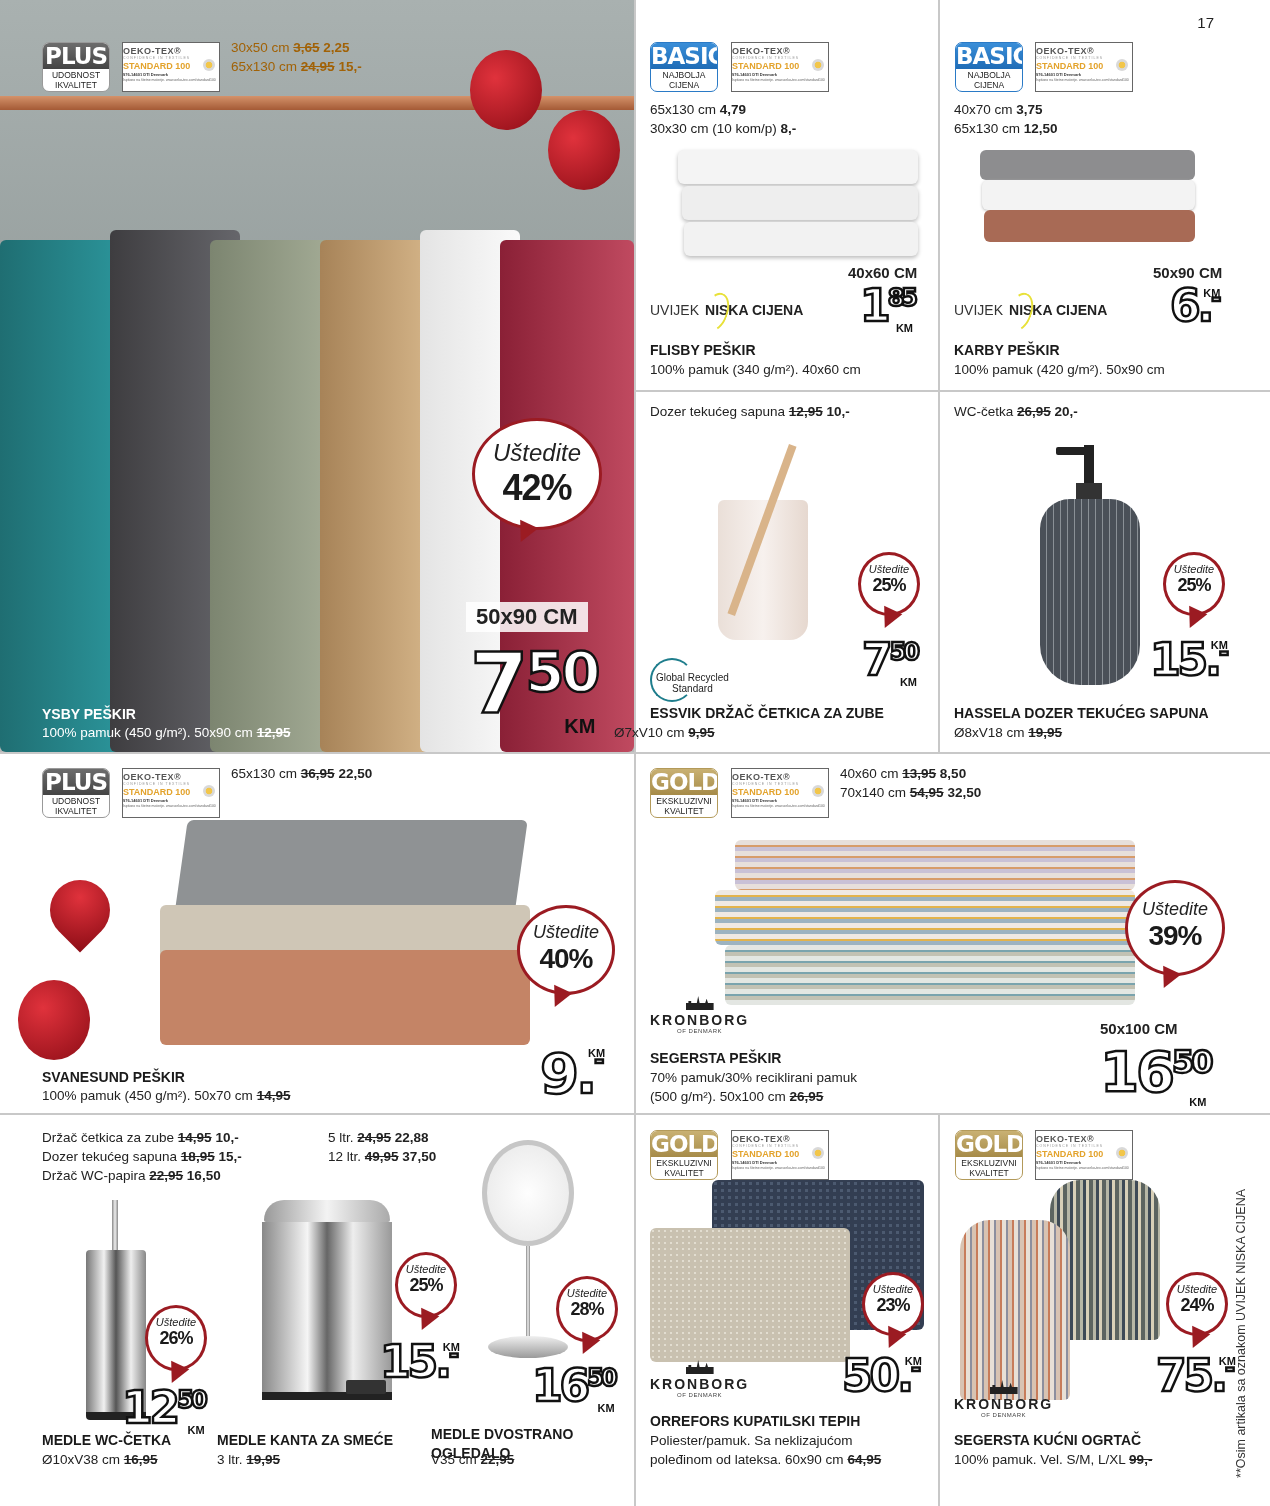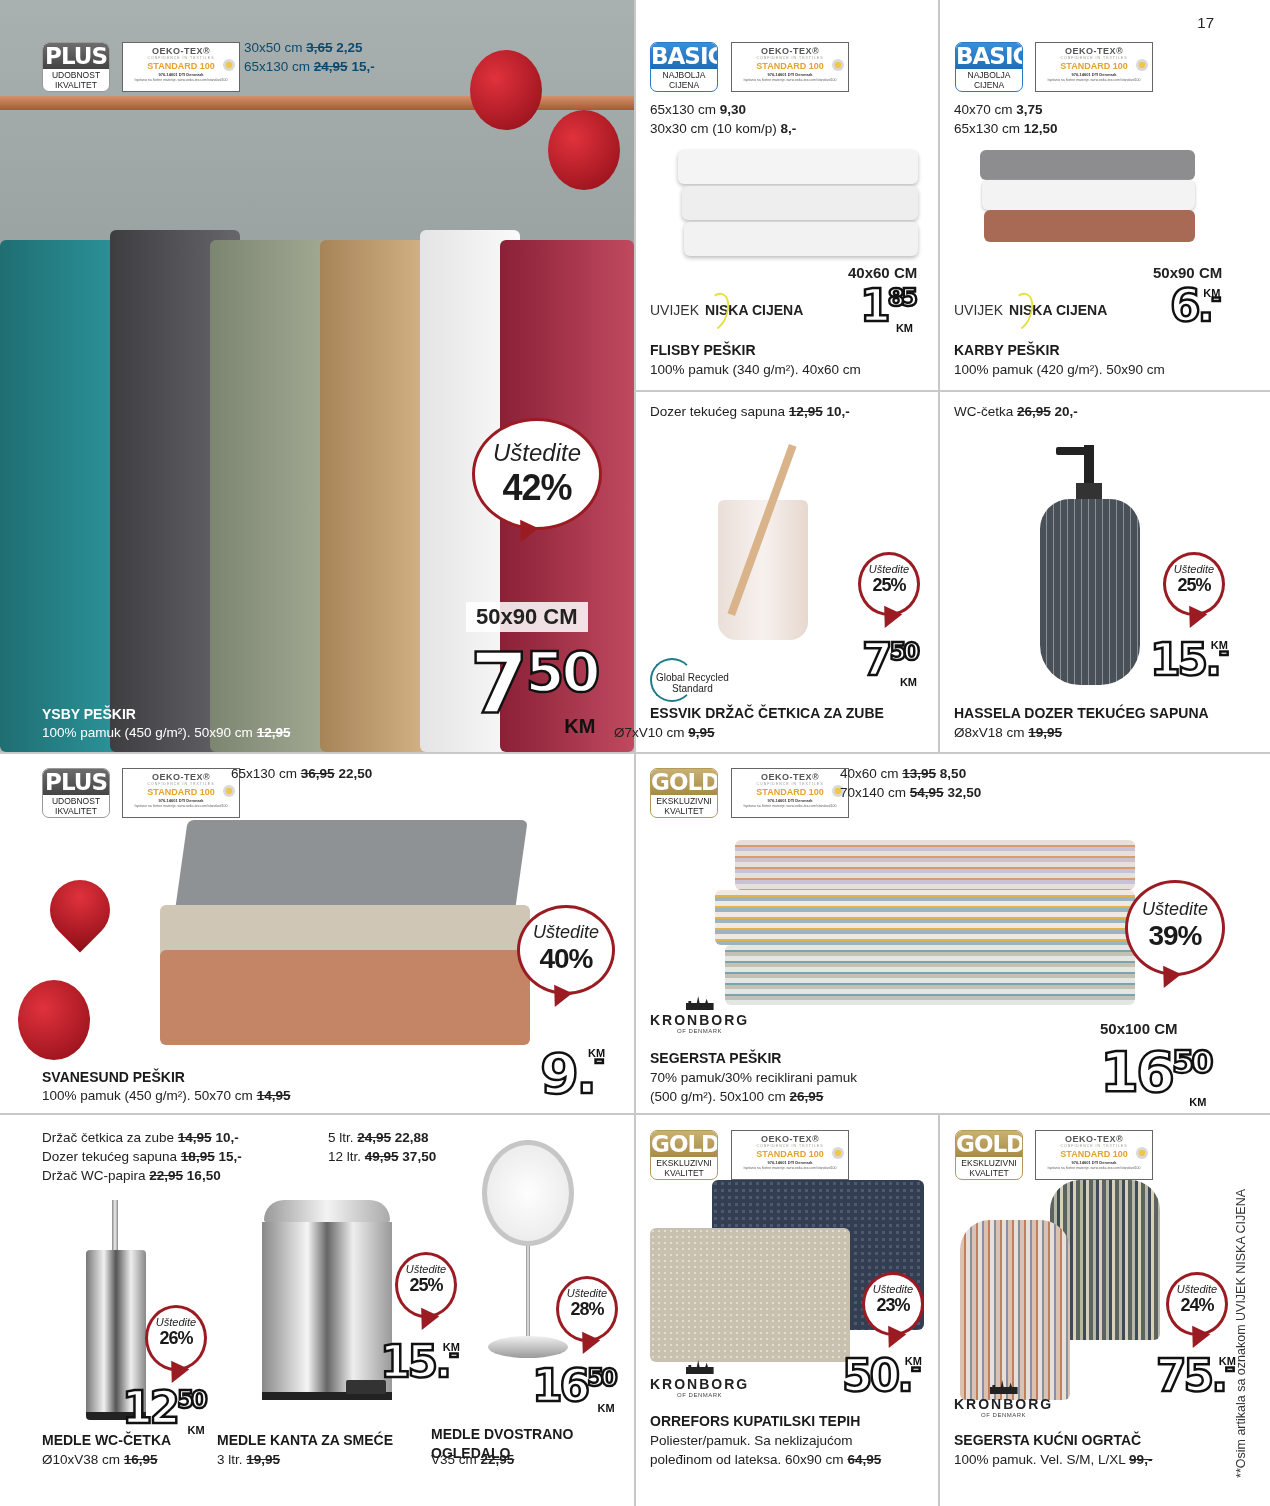--- a/index.html
+++ b/index.html
@@ -15,21 +15,21 @@
   
   .qbadge { position: absolute; width: 68px; height: 50px; border-radius: 7px; border: 1px solid #999; background: #fff; overflow: hidden; text-align: center; }
   .qbadge .top { height: 26px; font-weight: bold; font-size: 23px; line-height: 27px; letter-spacing: -1px; color: #fff; font-family: "DejaVu Sans", sans-serif; }
   .qbadge .sub { font-size: 8.5px; line-height: 10px; color: #222; padding-top: 1px; }
   .qbadge.plus .top { background: linear-gradient(#6d6d6d, #444); }
   .qbadge.basic .top { background: linear-gradient(#3a8ed8, #1f6cb6); }
   .qbadge.basic { border-color: #2a7ac6; }
   .qbadge.gold .top { background: linear-gradient(#c9b173, #a68b48); }
   .qbadge.gold { border-color: #b39a5a; }
 
-  .oeko { position: absolute; width: 118px; height: 50px; border: 1px solid #666; background: #fff; text-align: center; }
+  .oeko { position: absolute; width: 98px; height: 50px; border: 1px solid #666; background: #fff; }
   .oeko .t1 { font-size: 9px; font-weight: bold; color: #555; margin-top: 3px; letter-spacing: 0.5px; }
   .oeko .t2 { font-size: 3.5px; color: #999; letter-spacing: 1px; }
   .oeko .t3 { font-size: 9px; font-weight: bold; color: #e3a32c; margin-top: 1px; }
   .oeko .t4 { font-size: 4px; color: #333; font-weight: bold; margin-top: 1px; }
   .oeko .t5 { font-size: 3.5px; color: #666; margin-top: 1px; }
   .oeko .sun { position: absolute; right: 4px; top: 16px; width: 12px; height: 12px; border-radius: 50%; background: radial-gradient(#f2c64a 40%, #d9d9d9 42%); }
 
   .price-lines { position: absolute; font-size: 13.5px; line-height: 19px; color: #222; white-space: nowrap; }
   .price-lines b { font-weight: bold; }
   .price-lines s, .strike { text-decoration: line-through; font-weight: bold; }
@@ -101,21 +101,21 @@
   <div class="sub"><span>UDOBNOST</span><br><span>IKVALITET</span></div>
 </div>
 <div class="oeko" style="left:122px; top:42px;">
   <div class="t1">OEKO-TEX®</div>
     <div class="t2">CONFIDENCE IN TEXTILES</div>
     <div class="t3">STANDARD 100</div>
     <div class="t4">976-14601 DTI Denmark</div>
     <div class="t5">Ispitano na štetne materije. www.oeko-tex.com/standard100</div>
     <span class="sun"></span>
 </div>
-<div class="price-lines" style="left:244px; top:38px; color:#0c4a6e;">
+<div class="price-lines" style="left:231px; top:38px; color:#a16207;">
   <div><span>30x50 cm</span> <s>3,65</s> <b>2,25</b></div>
   <div><span>65x130 cm</span> <s>24,95</s> <b>15,-</b></div>
 </div>
 <div class="bubble" style="left:472px; top:418px; width:130px; height:112px; padding-top:18px;">
   <span class="lbl" style="font-size:24px;">Uštedite</span>
   <span class="pct" style="font-size:36px;">42%</span>
 </div>
 <div class="size-tag" style="left:466px; top:602px; background:rgba(255,255,255,0.85); padding:2px 10px; font-size:22px;">50x90 CM</div>
 <div class="bigprice" style="left:470px; top:642px;">
   <span class="main" style="font-size:84px;">7</span><span class="cents" style="font-size:56px;">50</span>
@@ -130,21 +130,21 @@
 </div>
 <div class="oeko" style="left:731px; top:42px;">
   <div class="t1">OEKO-TEX®</div>
     <div class="t2">CONFIDENCE IN TEXTILES</div>
     <div class="t3">STANDARD 100</div>
     <div class="t4">976-14601 DTI Denmark</div>
     <div class="t5">Ispitano na štetne materije. www.oeko-tex.com/standard100</div>
     <span class="sun"></span>
 </div>
 <div class="price-lines" style="left:650px; top:100px;">
-  <div><span>65x130 cm</span> <b>9,30</b></div>
+  <div><span>65x130 cm</span> <b>4,79</b></div>
   <div><span>30x30 cm (10 kom/p)</span> <b>8,-</b></div>
 </div>
 <div style="position:absolute; left:678px; top:150px; width:250px; height:110px;">
   <div class="towel" style="left:0; top:0; width:240px; height:34px; background:#f4f4f4; box-shadow:0 2px 4px #bbb;"></div>
   <div class="towel" style="left:4px; top:36px; width:236px; height:34px; background:#eeeeee; box-shadow:0 2px 4px #bbb;"></div>
   <div class="towel" style="left:6px; top:72px; width:234px; height:34px; background:#f2f2f2; box-shadow:0 2px 4px #bbb;"></div>
 </div>
 <div class="size-tag" style="left:848px; top:264px;">40x60 CM</div>
 <div class="uvijek" style="left:650px; top:302px;">
   <span class="arc"></span><span class="u1">UVIJEK</span><span class="u2">NISKA CIJENA</span>

